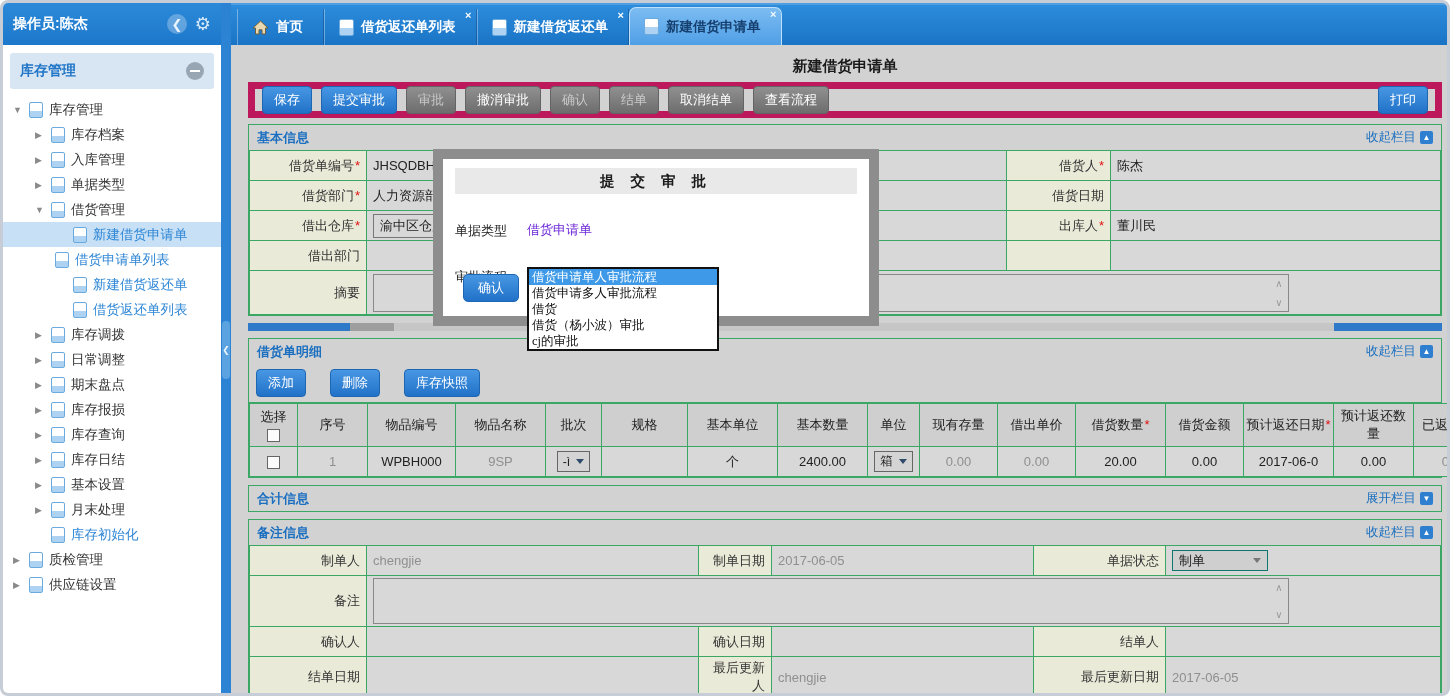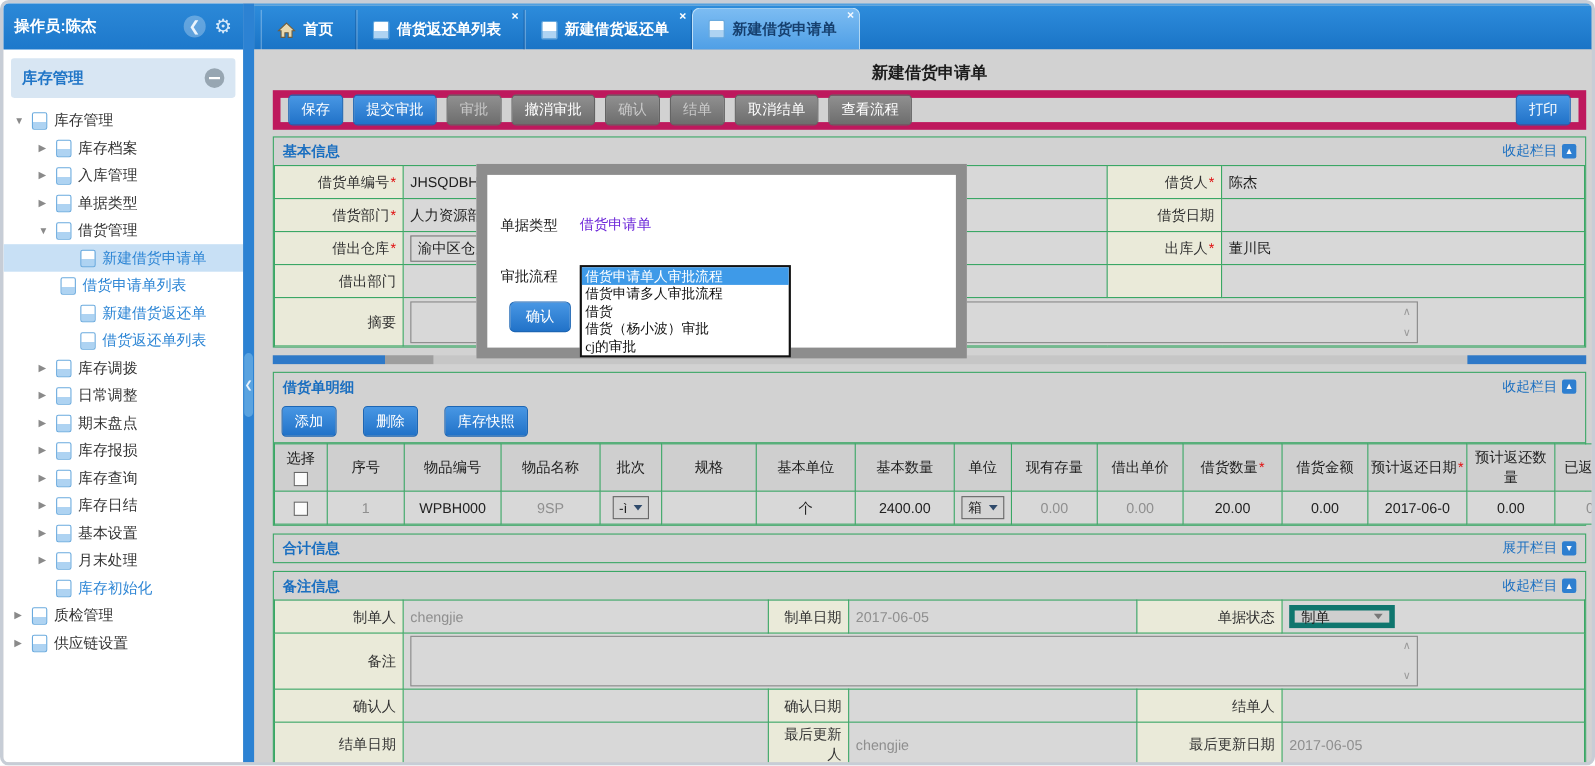--- a/index.html
+++ b/index.html
@@ -89,21 +89,21 @@
                     color:#222; padding:3px 2px; height:36px; }
   table.dtable td { border:1px solid #3aa765; background:#d8d8d8; font-size:13px; text-align:center;
                     height:30px; padding:2px 2px; color:#222; }
   .cb { display:inline-block; width:13px; height:13px; border:1px solid #666; background:#fcfcfc; vertical-align:middle; }
   .cell-select { display:inline-flex; align-items:center; gap:6px; border:1px solid #666; background:#d4d4d4;
                  padding:0 5px; height:21px; font-size:12.5px; color:#222; }
   .caret { width:0; height:0; border-left:4px solid transparent; border-right:4px solid transparent;
            border-top:5px solid #2f4a6b; }
   .caret.gray { border-top-color:#777; }
   .status-select { display:inline-flex; align-items:center; justify-content:space-between; width:96px;
-                   border:5px solid #0f766e; background:#cfcfcf; padding:0 6px; height:21px; font-size:13px; color:#222; }
+                   border:1px solid #0f766e; background:#cfcfcf; padding:0 6px; height:21px; font-size:13px; color:#222; }
 
   
   .modal { position:absolute; left:430px; top:146px; width:446px; border:10px solid #8d8d8d; background:#fff;
            z-index:50; padding:9px 12px 12px 12px; height:177px; }
   .modal-title { height:26px; background:#e9e9e9; display:flex; align-items:center; justify-content:center;
                  font-size:14.5px; font-weight:bold; letter-spacing:6px; color:#1a1a1a; }
   .m-row { display:flex; margin-top:27px;font-family:Liberation Serif, serif; }
   .m-label { width:72px; flex:none; font-size:13px; color:#222; padding-top:1px; }
   .m-red { color:#6d28d9; font-size:13px; }
   .listbox { width:192px; border:2px solid #111; background:#fff; font-size:12.5px; color:#111; }
@@ -497,20 +497,21 @@
                   <td class="fvalue"><span class="dimtxt">2017-06-05</span></td>
                 </tr>
               </tbody>
           </table>
         </section>
       </div>
     </main>
   </div>
 
   <div class="modal">
+    <div class="modal-title">提 交 审 批</div>
     <div class="m-row">
       <span class="m-label">单据类型</span>
       <span class="m-red">借货申请单</span>
     </div>
     <div class="m-row">
       <span class="m-label">审批流程</span>
       <div class="listbox" id="flow-listbox">
           <div class="opt sel">借货申请单人审批流程</div>
           <div class="opt">借货申请多人审批流程</div>
           <div class="opt">借货</div>

